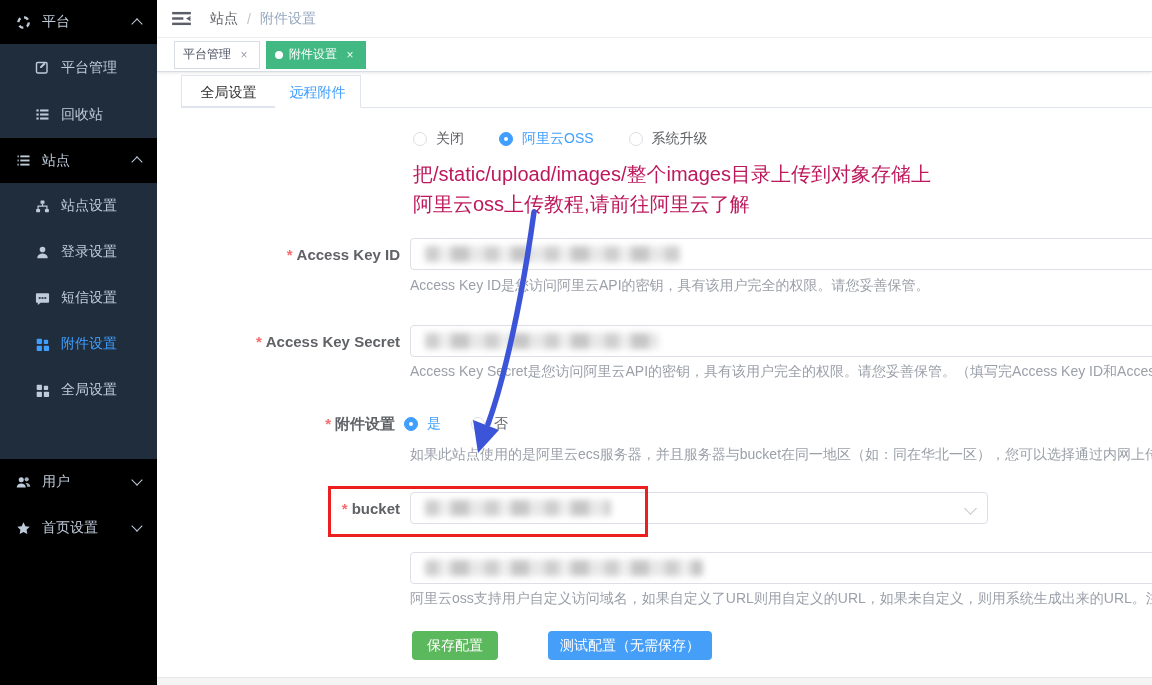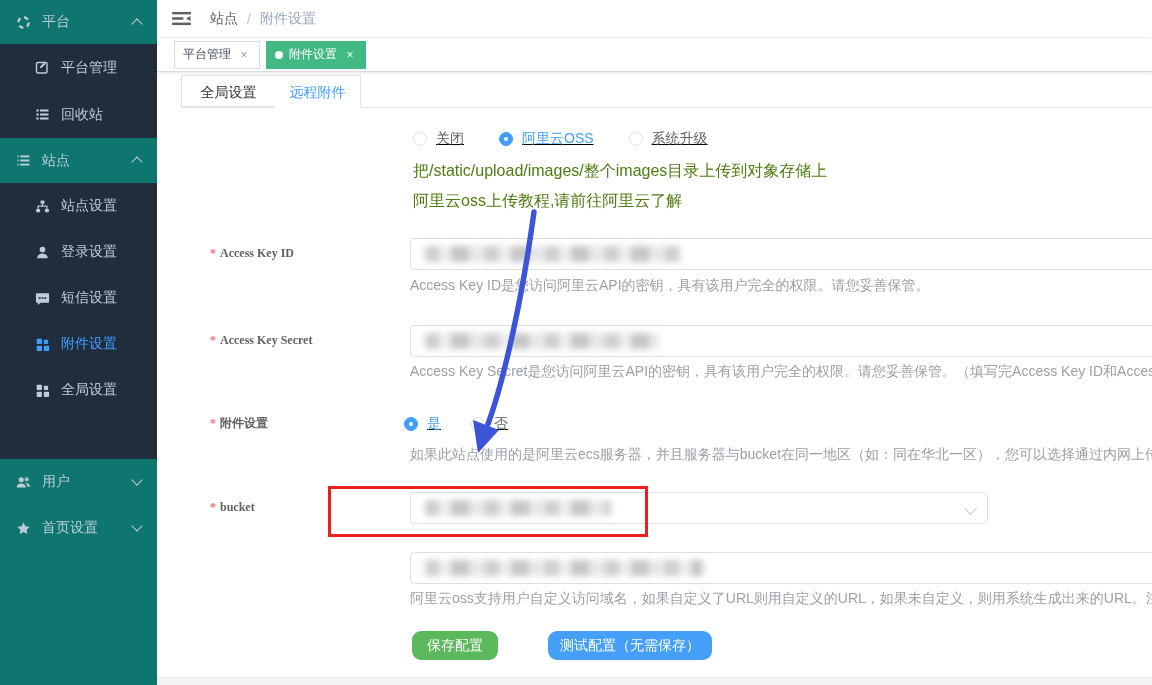--- a/index.html
+++ b/index.html
@@ -1,19 +1,19 @@
 <!DOCTYPE html>
 <html><head>
 <meta charset="utf-8">
 <style>
   html,body{margin:0;padding:0;background:#fff;}
   #screen{position:relative;width:1152px;height:685px;overflow:hidden;background:#fff;
           font-family:"Liberation Sans","DejaVu Sans",sans-serif;-webkit-font-smoothing:antialiased;}
   
-  .sidebar{position:absolute;left:0;top:0;width:157px;height:685px;background:#0f766e;}
+  .sidebar{position:absolute;left:0;top:0;width:157px;height:685px;background:#000000;}
   .grp{position:absolute;left:0;width:157px;height:44px;display:flex;align-items:center;
        color:#bfcbd9;font-size:14px;cursor:pointer;}
   .grp .icn{margin-left:15px;}
   .grp .glabel{margin-left:11px;}
   .chev{position:absolute;right:16px;width:7px;height:7px;border-right:1.4px solid #bfcbd9;
         border-bottom:1.4px solid #bfcbd9;}
   .chev.up{transform:rotate(-135deg);top:20px;}
   .chev.down{transform:rotate(45deg);top:17px;}
   .subblock{position:absolute;left:0;width:157px;background:#1f2d3d;}
   .sub{height:46px;display:flex;align-items:center;color:#bfcbd9;font-size:14px;cursor:pointer;}
@@ -40,42 +40,42 @@
   .tag.active{background:#42b983;border-color:#42b983;color:#fff;}
   .tag.active .dot{width:8px;height:8px;border-radius:50%;background:#fff;}
   .tag.active .close{color:#eafff4;}
   
   .tabline{position:absolute;left:181px;top:107px;width:971px;border-bottom:1px solid #dfe4ed;z-index:1;}
   .tab{position:absolute;top:75px;height:32px;line-height:32px;text-align:center;font-size:14px;
        background:#fff;border:1px solid #dfe4ed;box-sizing:border-box;cursor:pointer;color:#303133;}
   .tab.t1{left:181px;width:95px;}
   .tab.t2{left:275px;width:86px;border-left:none;z-index:2;color:#409EFF;border-bottom-color:#fff;height:33px;}
   
-  .radio-row{position:absolute;display:flex;align-items:center;text-decoration:underline;}
+  .radio-row{position:absolute;display:flex;align-items:center;}
   .radio{width:14px;height:14px;border-radius:50%;border:1px solid #dcdfe6;background:#fff;
          box-sizing:border-box;flex:none;cursor:pointer;}
   .radio.on{border-color:#409EFF;background:#409EFF;position:relative;}
   .radio.on::after{content:"";position:absolute;left:4px;top:4px;width:4px;height:4px;border-radius:50%;background:#fff;}
   .rlabel{font-size:14px;color:#606266;margin-left:9px;cursor:pointer;}
   .rlabel.on{color:#409EFF;}
-  .tip{position:absolute;left:413px;font-size:16px;color:#4d7c0f;white-space:nowrap;}
-  .flabel{position:absolute;width:190px;left:210px;font-size:12px;font-weight:700;
-          color:#606266;white-space:nowrap;font-family:Liberation Serif, serif;}
+  .tip{position:absolute;left:413px;font-size:20px;color:#be185d;white-space:nowrap;}
+  .flabel{position:absolute;width:190px;left:210px;text-align:right;font-size:15px;font-weight:700;
+          color:#606266;white-space:nowrap;}
   .req{color:#f56c6c;margin-right:4px;font-weight:700;}
   .inp{position:absolute;left:410px;height:32px;border:1px solid #dcdfe6;border-radius:4px;
        background:#fff;box-sizing:border-box;cursor:text;}
   .inp.wide{width:752px;border-top-right-radius:0;border-bottom-right-radius:0;}
   .inp.select{width:578px;cursor:pointer;}
   .sel-chev{position:absolute;width:8px;height:8px;border-right:1.5px solid #c0c4cc;
             border-bottom:1.5px solid #c0c4cc;transform:rotate(45deg);}
   .fhelp{position:absolute;left:410px;font-size:14px;color:#9a9fa8;white-space:nowrap;}
   .masked{position:absolute;height:16px;border-radius:3px;opacity:.8;filter:blur(3px);
           background:repeating-linear-gradient(90deg,#c2c2c2 0 14px,#e9e9e9 14px 26px,#b8b8b8 26px 44px,#e2e2e2 44px 60px);}
   
-  .btn{position:absolute;top:631px;height:29px;border-radius:9px;color:#fff;font-size:14px;
+  .btn{position:absolute;top:631px;height:29px;border-radius:4px;color:#fff;font-size:14px;
        display:flex;align-items:center;justify-content:center;cursor:pointer;border:none;}
   .btn.save{left:412px;width:86px;background:#5cb85c;}
   .btn.test{left:512px;width:164px;background:#459ef7;margin-left:36px;}
   
   .red-box{position:absolute;left:328px;top:486px;width:314px;height:45px;border:3px solid #ec1f1f;
            pointer-events:none;z-index:8;}
   .arrow-svg{position:absolute;left:0;top:0;pointer-events:none;z-index:9;}
   .bottom-strip{position:absolute;left:157px;top:677px;width:995px;height:8px;background:#f4f4f5;
                 border-top:1px solid #e7e7ea;}
 </style>

